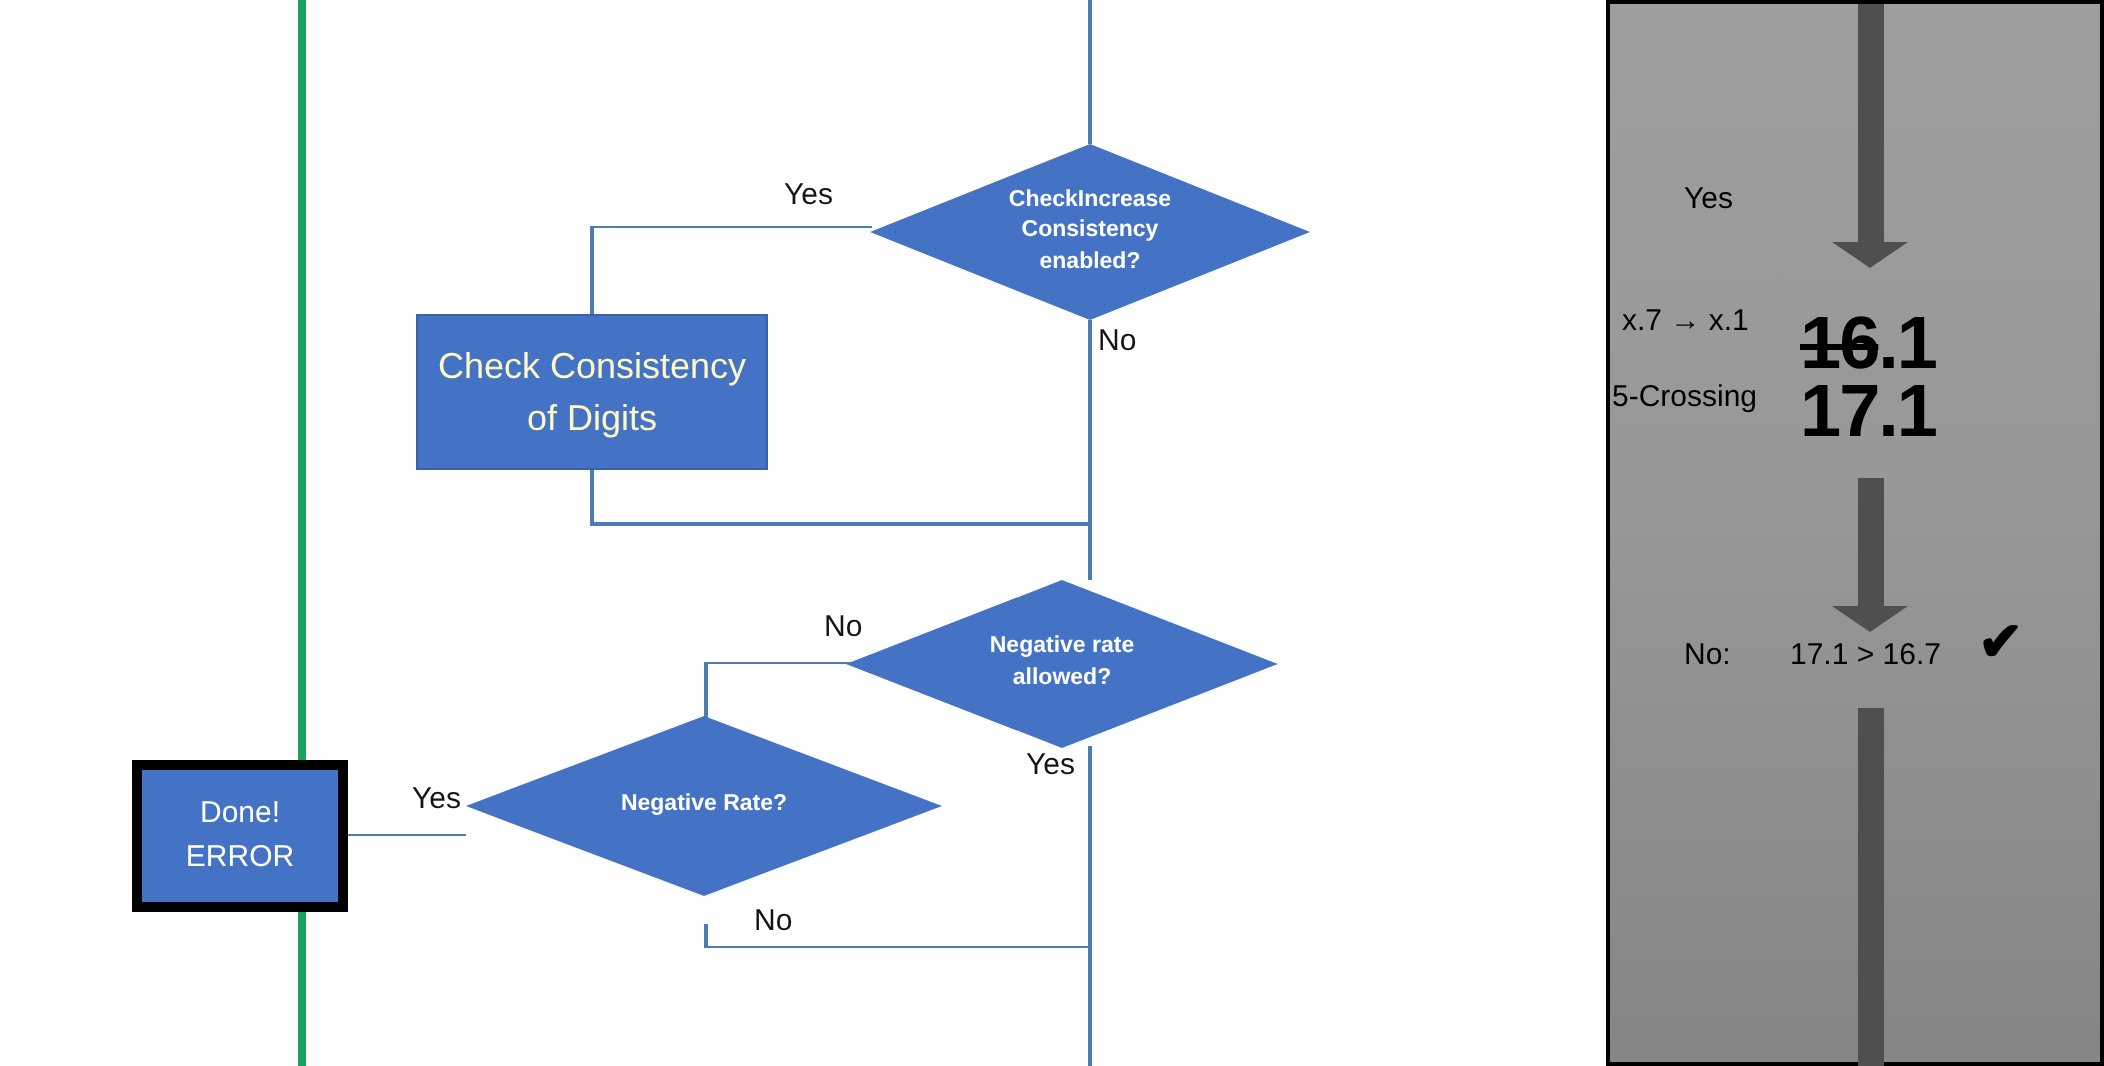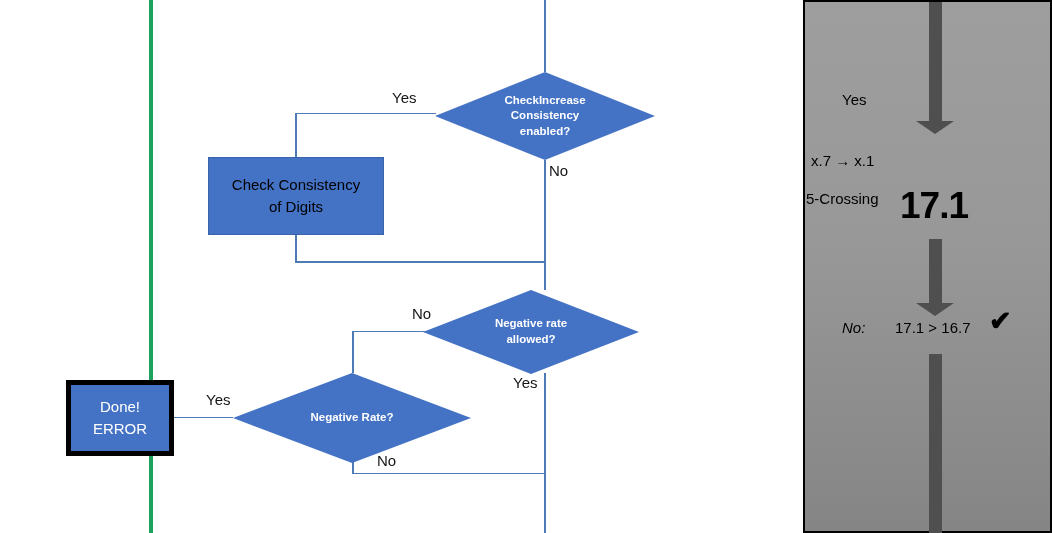--- a/index.html
+++ b/index.html
@@ -16,21 +16,21 @@
   .diamond{
     position:absolute;background:#4472c4;
     clip-path:polygon(50% 0,100% 50%,50% 100%,0 50%);
     display:flex;flex-direction:column;align-items:center;justify-content:center;
     text-align:center;color:#fff;font-size:11.5px;font-weight:600;line-height:1.35;
   }
   
   .rect-node{
     position:absolute;background:#4472c4;border:1px solid #3a62a9;box-sizing:border-box;
     display:flex;flex-direction:column;align-items:center;justify-content:center;
-    text-align:center;color:#000000;font-size:15px;line-height:1.45;
+    text-align:center;color:#fef9c3;font-size:18px;line-height:1.45;
   }
   .done-node{
     position:absolute;background:#4472c4;border:5px solid #000;box-sizing:border-box;
     display:flex;flex-direction:column;align-items:center;justify-content:center;
     text-align:center;color:#ffffff;font-size:15px;line-height:1.5;
   }
   .fc-label{position:absolute;color:#151515;font-size:15px;}
   
   .side-panel{
     position:absolute;left:803px;top:0;width:249px;height:533px;box-sizing:border-box;
@@ -73,21 +73,21 @@
 <div class="rect-node" style="left:208px;top:157px;width:176px;height:78px;">
   <div>Check Consistency</div>
   <div>of Digits</div>
 </div>
 
 <div class="diamond" style="left:423px;top:290px;width:216px;height:84px;">
   <div>Negative rate</div>
   <div>allowed?</div>
 </div>
 
-<div class="diamond" style="left:233px;top:373px;width:238px;height:90px;">
+<div class="diamond" style="left:233px;top:358px;width:238px;height:90px;">
   <div>Negative Rate?</div>
 </div>
 
 <div class="done-node" style="left:66px;top:380px;width:108px;height:76px;">
   <div>Done!</div>
   <div>ERROR</div>
 </div>
 
 <div class="fc-label" style="left:392px;top:89px;">Yes</div>
 <div class="fc-label" style="left:549px;top:162px;">No</div>
@@ -99,23 +99,26 @@
 <div class="side-panel">
 
   <div class="arrow-shaft" style="left:124px;top:0;height:119px;"></div>
   <div class="arrow-head" style="left:111px;top:119px;"></div>
 
   <div class="panel-text" style="left:37px;top:89px;">Yes</div>
 
   <div class="panel-text" style="left:6px;top:150px;">x.7 → x.1</div>
   <div class="panel-text" style="left:1px;top:188px;">5-Crossing</div>
 
+  <div class="big-num" style="left:95px;top:153px;">
+    <span class="strike">16</span><span>.1</span>
+  </div>
   <div class="big-num" style="left:95px;top:187px;">17.1</div>
 
   <div class="arrow-shaft" style="left:124px;top:237px;height:64px;"></div>
   <div class="arrow-head" style="left:111px;top:301px;"></div>
 
-  <div class="panel-text" style="left:37px;top:317px;font-style:italic;">No:</div>
+  <div class="panel-text" style="left:37px;top:317px;">No:</div>
   <div class="panel-text" style="left:90px;top:317px;">17.1 &gt; 16.7</div>
   <div class="check" style="left:184px;top:303px;">✔</div>
 
   <div class="arrow-shaft" style="left:124px;top:352px;height:179px;"></div>
 </div>
 
 </body></html>

